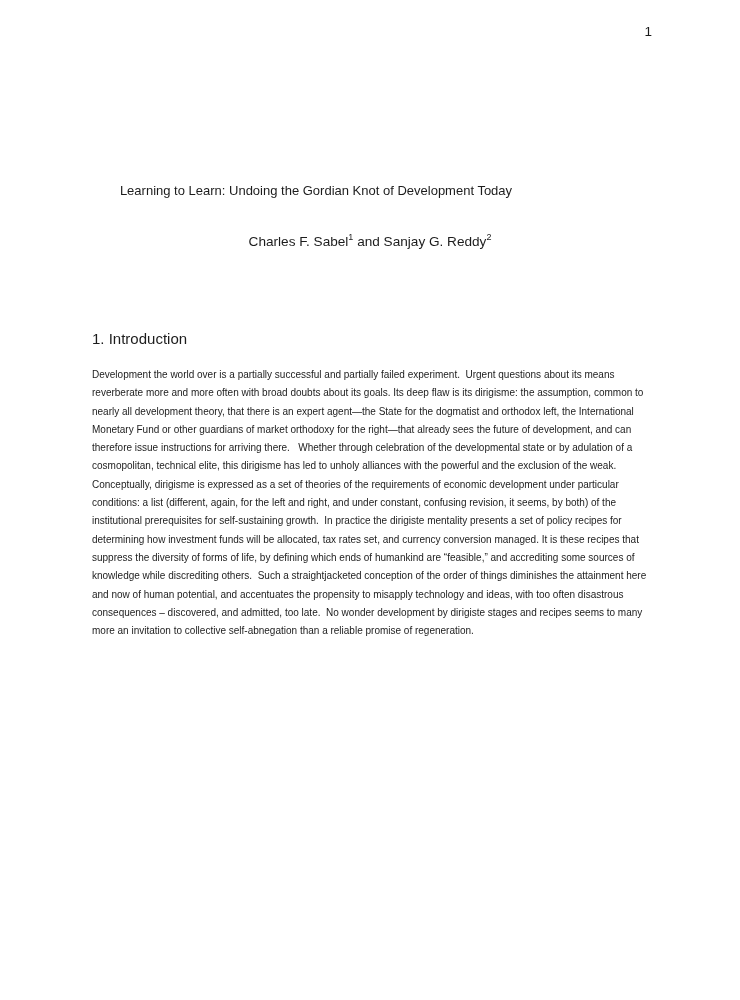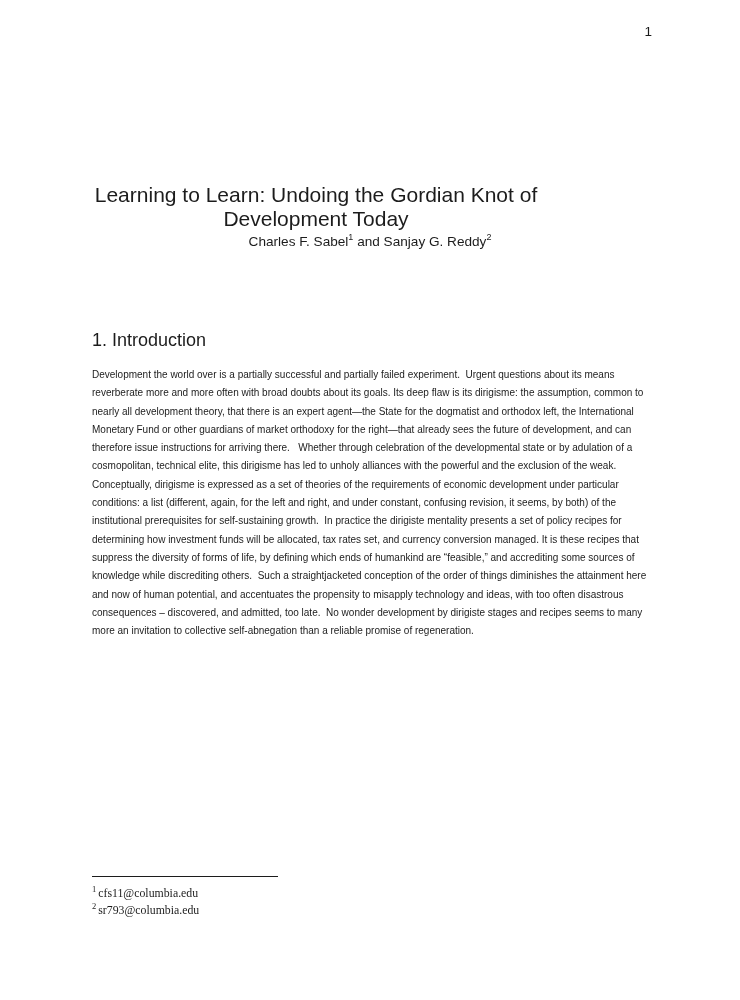--- a/index.html
+++ b/index.html
@@ -18,42 +18,42 @@
     top: 24px;
     right: 88px;
     font-size: 13.5px;
   }
   .paper-title {
     position: absolute;
     top: 183px;
     left: 0;
     width: 600px;
     text-align: center;
-    font-size: 21px;
+    font-size: 13px;
     font-weight: 400;
     padding-left: 32px;
   }
   .authors {
     position: absolute;
     top: 234px;
     left: 0;
     width: 740px;
     text-align: center;
     font-size: 13.6px;
   }
   .authors sup, .fn sup {
     font-size: 9px;
     vertical-align: super;
     line-height: 0;
   }
   .section-heading {
     position: absolute;
     top: 330px;
     left: 92px;
-    font-size: 18px;
+    font-size: 15px;
     font-weight: 400;
   }
   .body-text {
     position: absolute;
     top: 366px;
     left: 92px;
     width: 572px;
     font-size: 10px;
     line-height: 18.3px;
   }
@@ -93,23 +93,14 @@
   <div class="authors">
     <span>Charles F. Sabel</span><sup>1</sup><span> and Sanjay G. Reddy</span><sup>2</sup>
   </div>
 
   <div class="section-heading">1. Introduction</div>
 
   <div class="body-text">
     <p>Development the world over is a partially successful and partially failed experiment.  Urgent questions about its means reverberate more and more often with broad doubts about its goals. Its deep flaw is its dirigisme: the assumption, common to nearly all development theory, that there is an expert agent—the State for the dogmatist and orthodox left, the International Monetary Fund or other guardians of market orthodoxy for the right—that already sees the future of development, and can therefore issue instructions for arriving there.   Whether through celebration of the developmental state or by adulation of a cosmopolitan, technical elite, this dirigisme has led to unholy alliances with the powerful and the exclusion of the weak.  Conceptually, dirigisme is expressed as a set of theories of the requirements of economic development under particular conditions: a list (different, again, for the left and right, and under constant, confusing revision, it seems, by both) of the institutional prerequisites for self-sustaining growth.  In practice the dirigiste mentality presents a set of policy recipes for determining how investment funds will be allocated, tax rates set, and currency conversion managed. It is these recipes that suppress the diversity of forms of life, by defining which ends of humankind are “feasible,” and accrediting some sources of knowledge while discrediting others.  Such a straightjacketed conception of the order of things diminishes the attainment here and now of human potential, and accentuates the propensity to misapply technology and ideas, with too often disastrous consequences – discovered, and admitted, too late.  No wonder development by dirigiste stages and recipes seems to many more an invitation to collective self-abnegation than a reliable promise of regeneration.</p>
   </div>
 
-  <div class="footnote-block">
-    <div class="footnote-rule"></div>
-    <div class="fn">
-      <sup>1</sup><span>cfs11@columbia.edu</span>
-    </div>
-    <div class="fn">
-      <sup>2</sup><span>sr793@columbia.edu</span>
-    </div>
-  </div>
 
 </div>
 
 </body></html>

